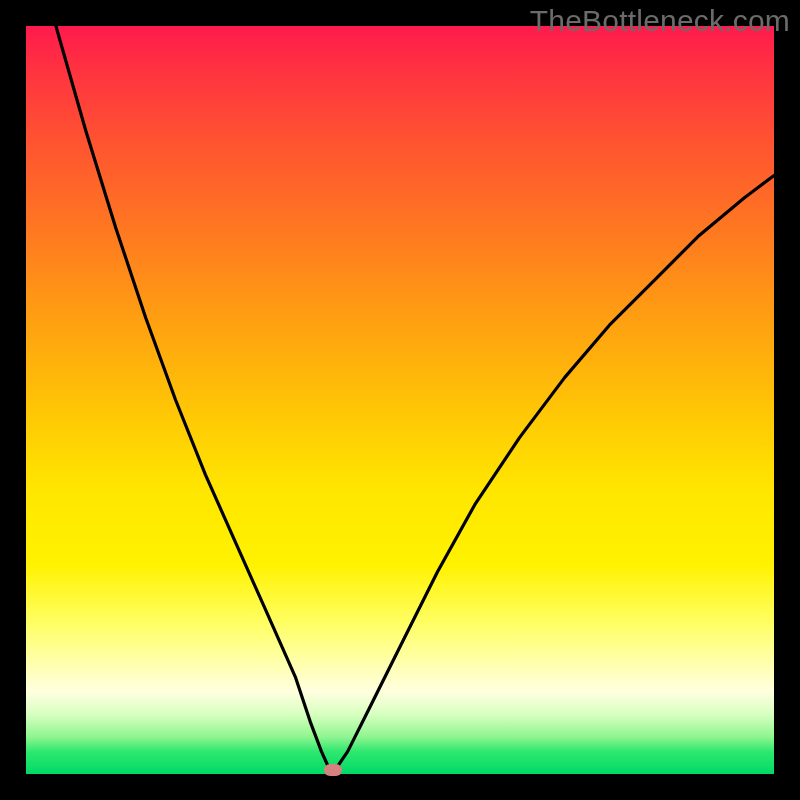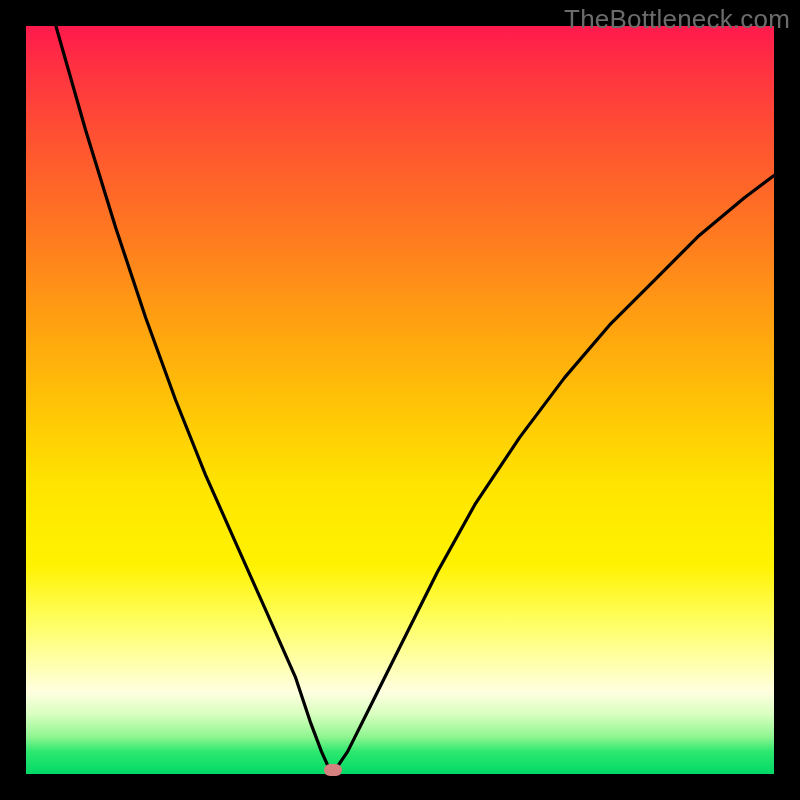--- a/index.html
+++ b/index.html
@@ -32,21 +32,21 @@
       #d8ffc0 92%,
       #90f590 95%,
       #2ee86f 97%,
       #00d966 100%);
   }
   .watermark {
     position: absolute;
     top: 4px;
     right: 10px;
     color: #6b6b6b;
-    font-size: 26px;
+    font-size: 30px;
     letter-spacing: 0.2px;
     font-weight: 500;
     user-select: none;
   }
   svg.curve {
     position: absolute;
     left: 0;
     top: 0;
     width: 748px;
     height: 748px;

